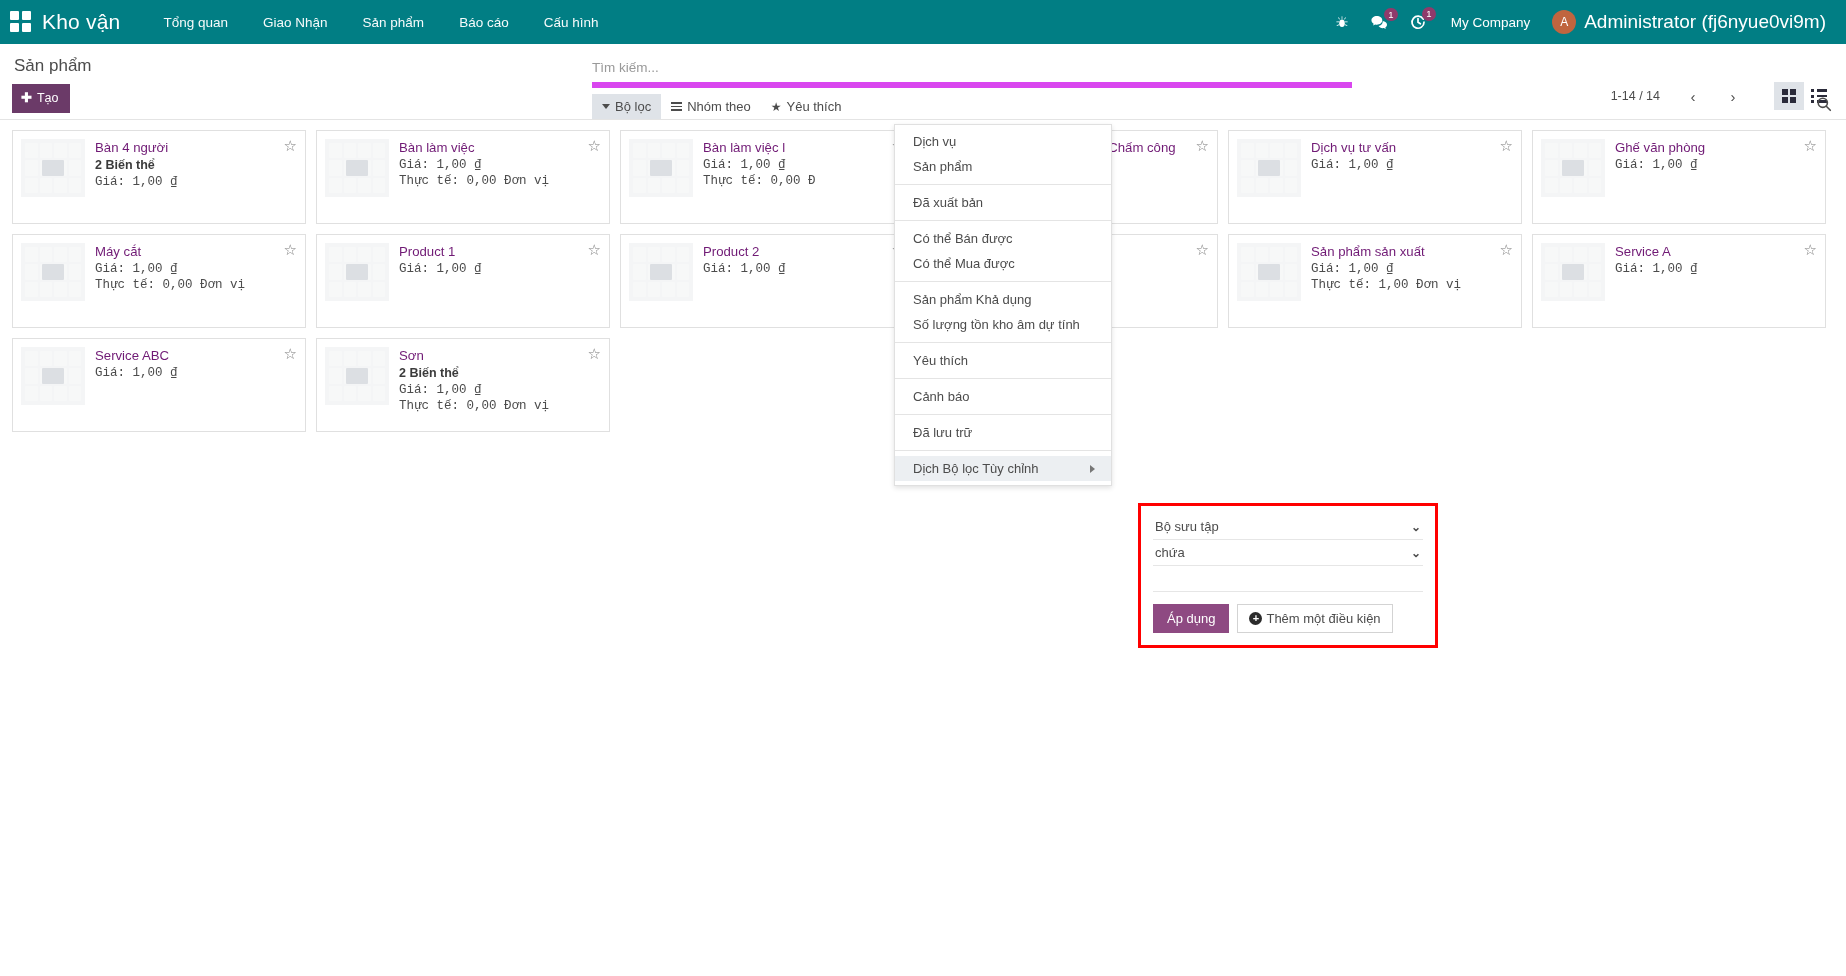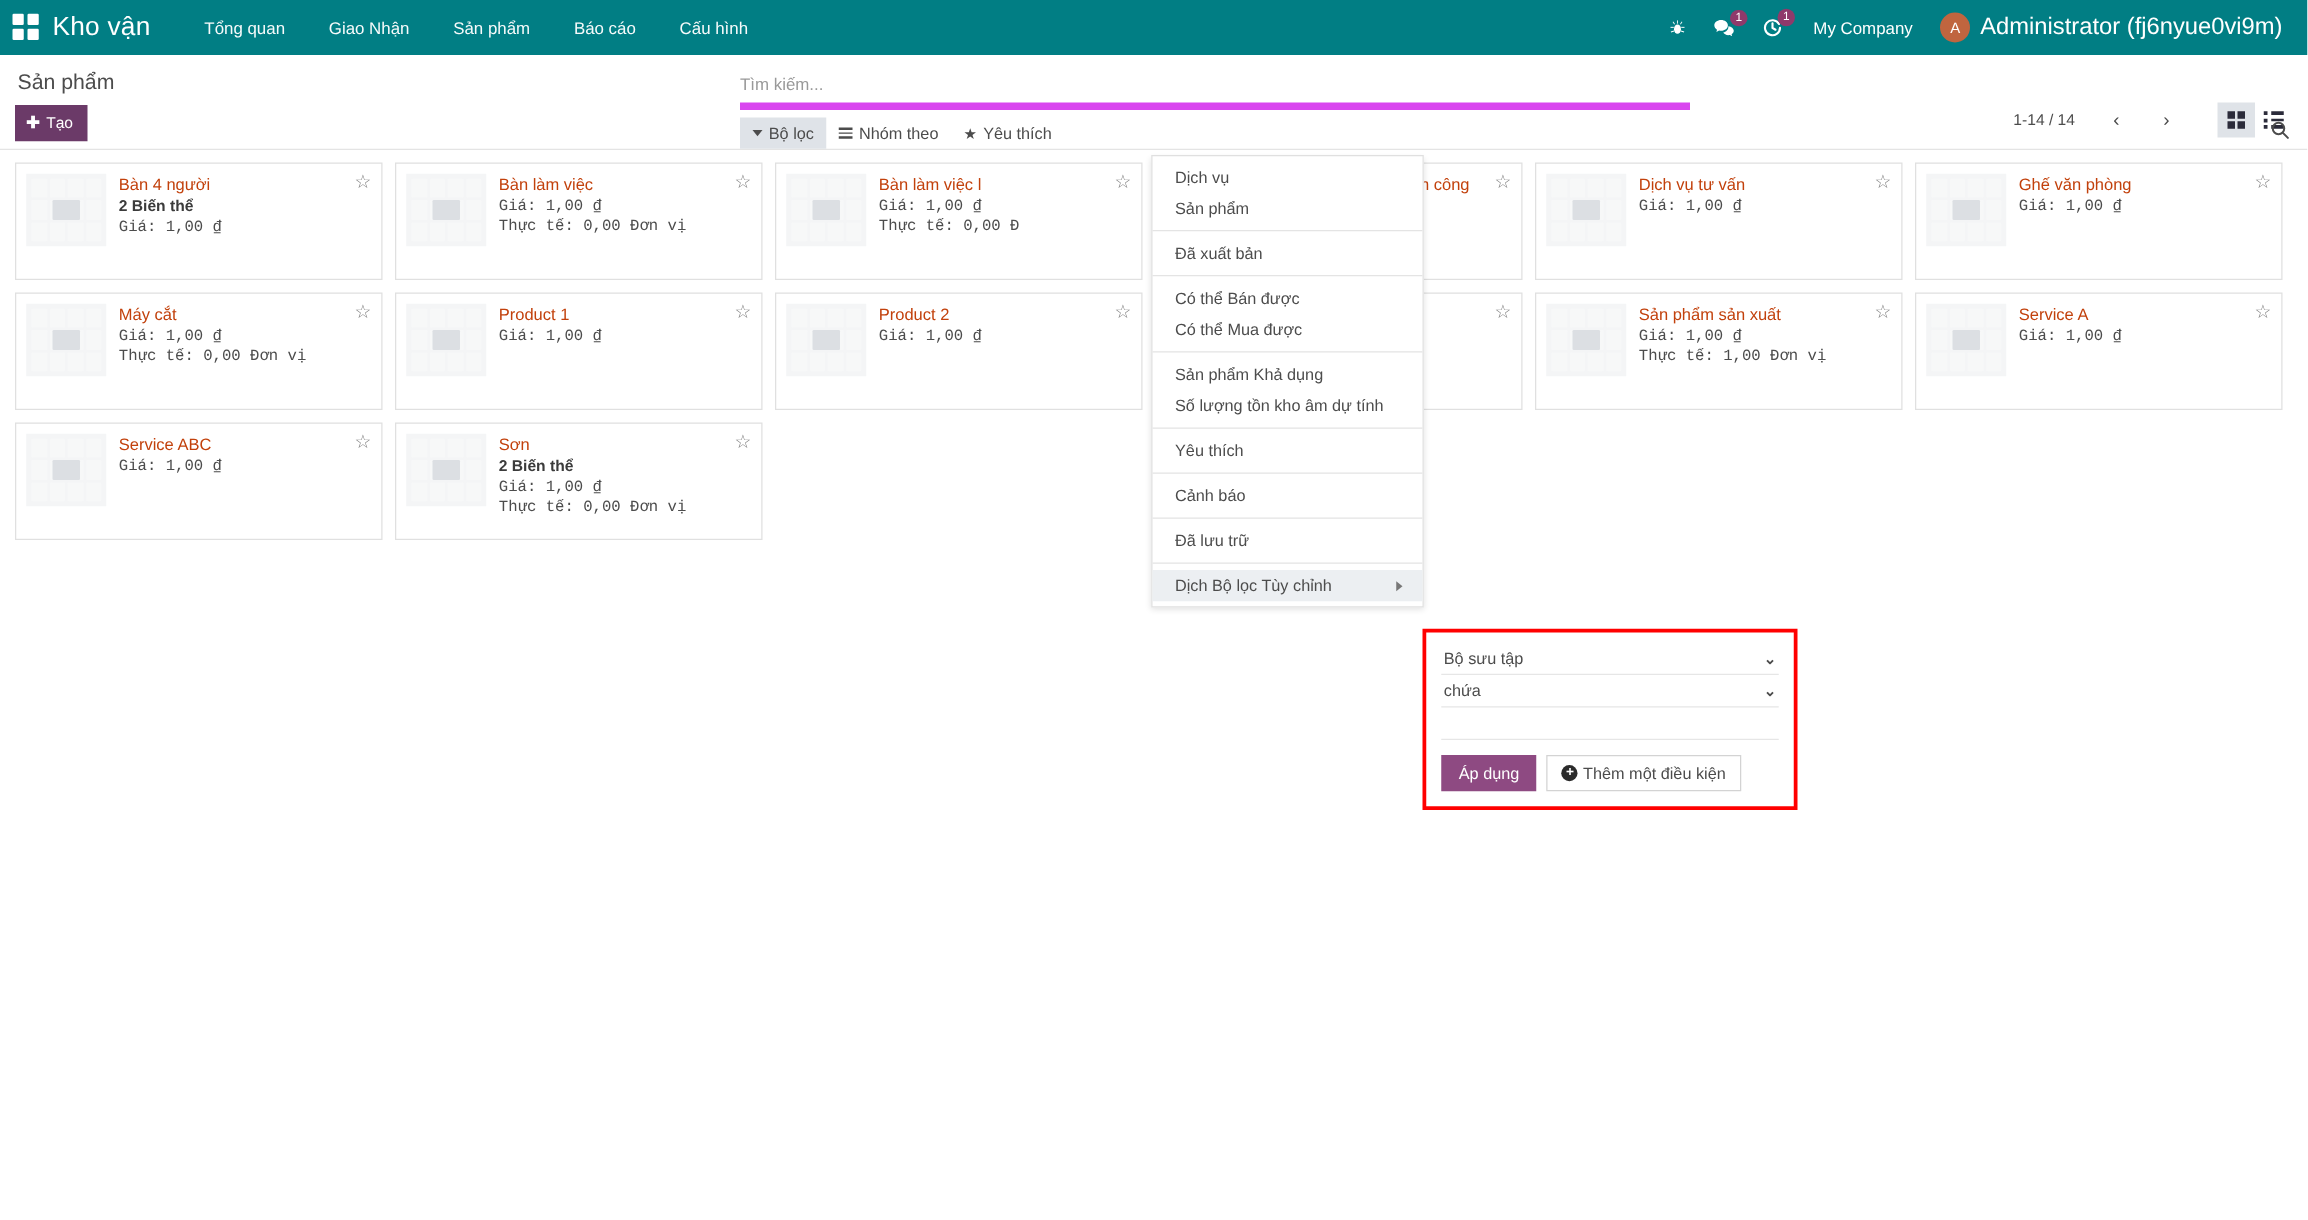--- a/index.html
+++ b/index.html
@@ -275,21 +275,21 @@
     left: 50%; top: 50%;
     transform: translate(-50%,-50%);
     width: 22px; height: 16px;
     background: #dcdfe3;
     border-radius: 1px;
   }
   .kimg.clock { background: #ffffff; }
   .kbody { flex: 1; min-width: 0; padding-top: 1px; }
   .kname {
     font-size: 13.2px;
-    color: #c2410c;
+    color: #701a75;
     margin-bottom: 3px;
     white-space: nowrap;
     overflow: hidden;
     text-overflow: ellipsis;
     padding-right: 20px;
   }
   .kvariant {
     font-size: 12.5px;
     font-weight: bold;
     color: #3b3b3b;
@@ -306,21 +306,21 @@
     top: 7px; right: 8px;
     font-size: 15px;
     color: #7d7d7d;
     line-height: 1;
     cursor: pointer;
   }
 
   
   .dropdown {
     position: absolute;
-    left: 921px;
+    left: 894px;
     top: 124px;
     width: 218px;
     background: #ffffff;
     border: 1px solid #e0e0e0;
     box-shadow: 0 2px 5px rgba(0,0,0,.12);
     z-index: 60;
     padding: 4px 0;
   }
   .dd-item {
     padding: 5px 16px 5px 18px;

